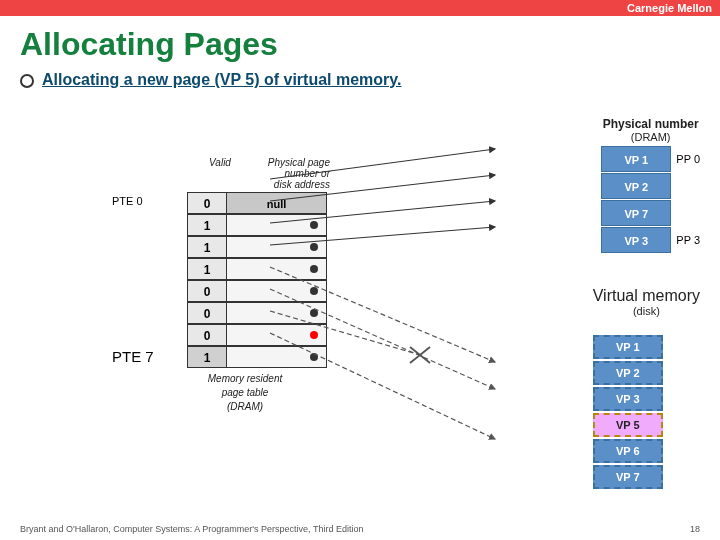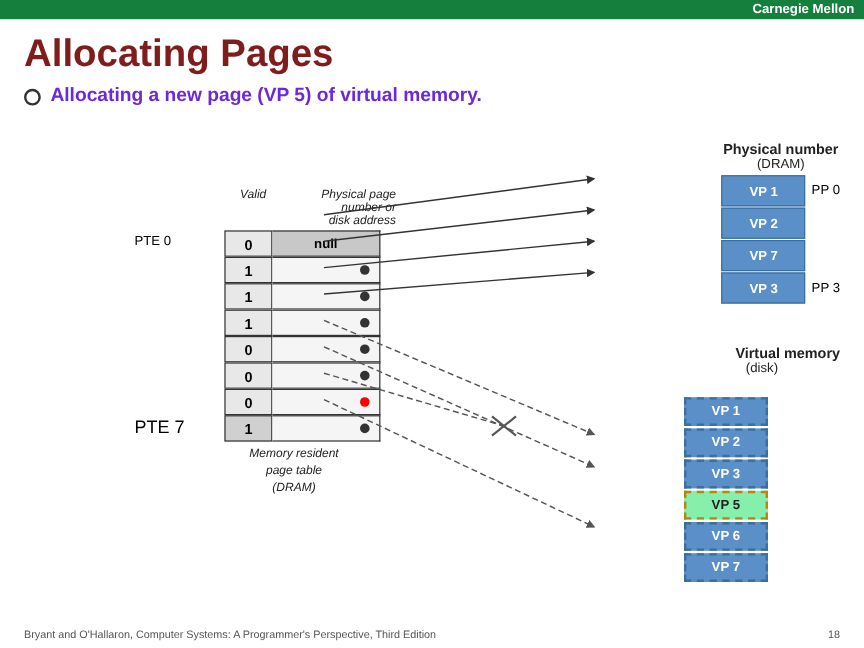--- a/index.html
+++ b/index.html
@@ -5,54 +5,55 @@
     * { margin: 0; padding: 0; box-sizing: border-box; }
     body {
       width: 720px;
       height: 540px;
       font-family: Arial, sans-serif;
       background: #fff;
       position: relative;
       overflow: hidden;
     }
     .top-bar {
-      background: #15803d;
+      background: #ef4444;
       color: white;
       text-align: right;
       padding: 2px 8px;
       font-size: 11px;
       font-weight: bold;
     }
     .main-content {
       padding: 10px 20px 0 20px;
     }
     .page-title {
       font-size: 32px;
       font-weight: bold;
-      color: #7f1d1d;
+      color: #15803d;
       margin-bottom: 8px;
     }
     .bullet-point {
       display: flex;
       align-items: flex-start;
       margin-bottom: 8px;
     }
     .bullet-circle {
       width: 14px;
       height: 14px;
       border-radius: 50%;
       border: 2px solid #333;
       margin-right: 8px;
       margin-top: 3px;
       flex-shrink: 0;
     }
     .bullet-text {
       font-size: 16px;
-      color: #6d28d9;
-      font-weight: bold;
+      color: #0c4a6e;
+      font-weight: bold;
+      text-decoration: underline;
     }
     .diagram-area {
       position: relative;
       width: 680px;
       height: 380px;
       margin: 0 auto;
     }
     
     .page-table {
       position: absolute;
@@ -72,21 +73,21 @@
       background: #e8e8e8;
       text-align: center;
       line-height: 22px;
       font-size: 12px;
       font-weight: bold;
     }
     .pt-cell-valid.highlight {
       background: #d0d0d0;
     }
     .pt-cell-disk {
-      width: 90px;
+      width: 100px;
       height: 22px;
       border: 1px solid #333;
       border-left: none;
       background: #f5f5f5;
       text-align: center;
       line-height: 22px;
       font-size: 11px;
     }
     .pt-cell-disk.null-cell {
       background: #c8c8c8;
@@ -140,21 +141,21 @@
       height: 24px;
       background: #5b8fc7;
       border: 2px dashed #3a6fa0;
       color: white;
       text-align: center;
       line-height: 20px;
       font-size: 11px;
       font-weight: bold;
     }
     .virt-cell.highlight {
-      background: #86efac;
+      background: #f0abfc;
       border: 2px dashed #b8860b;
       color: #222;
     }
     .footer {
       position: absolute;
       bottom: 6px;
       left: 20px;
       right: 20px;
       display: flex;
       justify-content: space-between;
@@ -184,21 +185,21 @@
     <div class="bullet-circle"></div>
     <span class="bullet-text">Allocating a new page (VP 5) of virtual memory.</span>
   </div>
 </div>
 
 <div class="diagram-area" style="position:relative;left:20px;">
 
   <div class="page-table">
 
     <div style="display:flex;margin-left:40px;font-size:10px;color:#222;margin-bottom:2px;">
-      <div style="width:40px;font-style:italic;">Valid</div>
+      <div style="width:40px;text-align:center;font-style:italic;">Valid</div>
       <div style="width:90px;text-align:right;font-size:10px;">
         <span style="font-style:italic;">Physical page</span><br>
         <span style="font-style:italic;margin-top:36px;">number or</span><br>
         <span style="font-style:italic;">disk address</span>
       </div>
     </div>
 
     <div style="position:relative;padding-left:27px;">
       <span style="position:absolute;left:-48px;top:3px;font-size:11px;">PTE 0</span>
 
@@ -280,21 +281,21 @@
       <div class="phys-cell">VP 7</div>
     </div>
 
     <div class="phys-mem-row">
       <div class="phys-cell">VP 3</div>
       <span style="font-size:11px;margin-left:5px;">PP 3</span>
     </div>
   </div>
 
   <div class="virt-mem">
-    <div style="font-size:12px;font-weight:bold;text-align:center;color:#222;margin-left:43px;">Virtual memory</div>
+    <div style="font-size:16px;font-weight:normal;text-align:center;color:#222;">Virtual memory</div>
     <div style="font-size:11px;text-align:center;color:#222;margin-bottom:18px;">(disk)</div>
     <div class="virt-mem-row">
         <div class="virt-cell">VP 1</div>
       </div>
     <div class="virt-mem-row">
         <div class="virt-cell">VP 2</div>
       </div>
     <div class="virt-mem-row">
         <div class="virt-cell">VP 3</div>
       </div>

